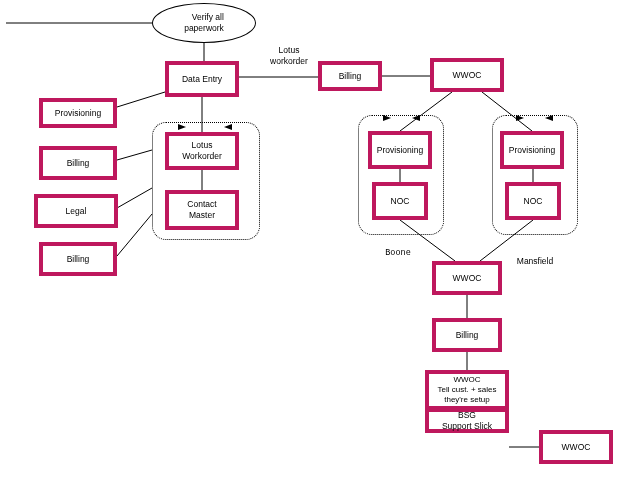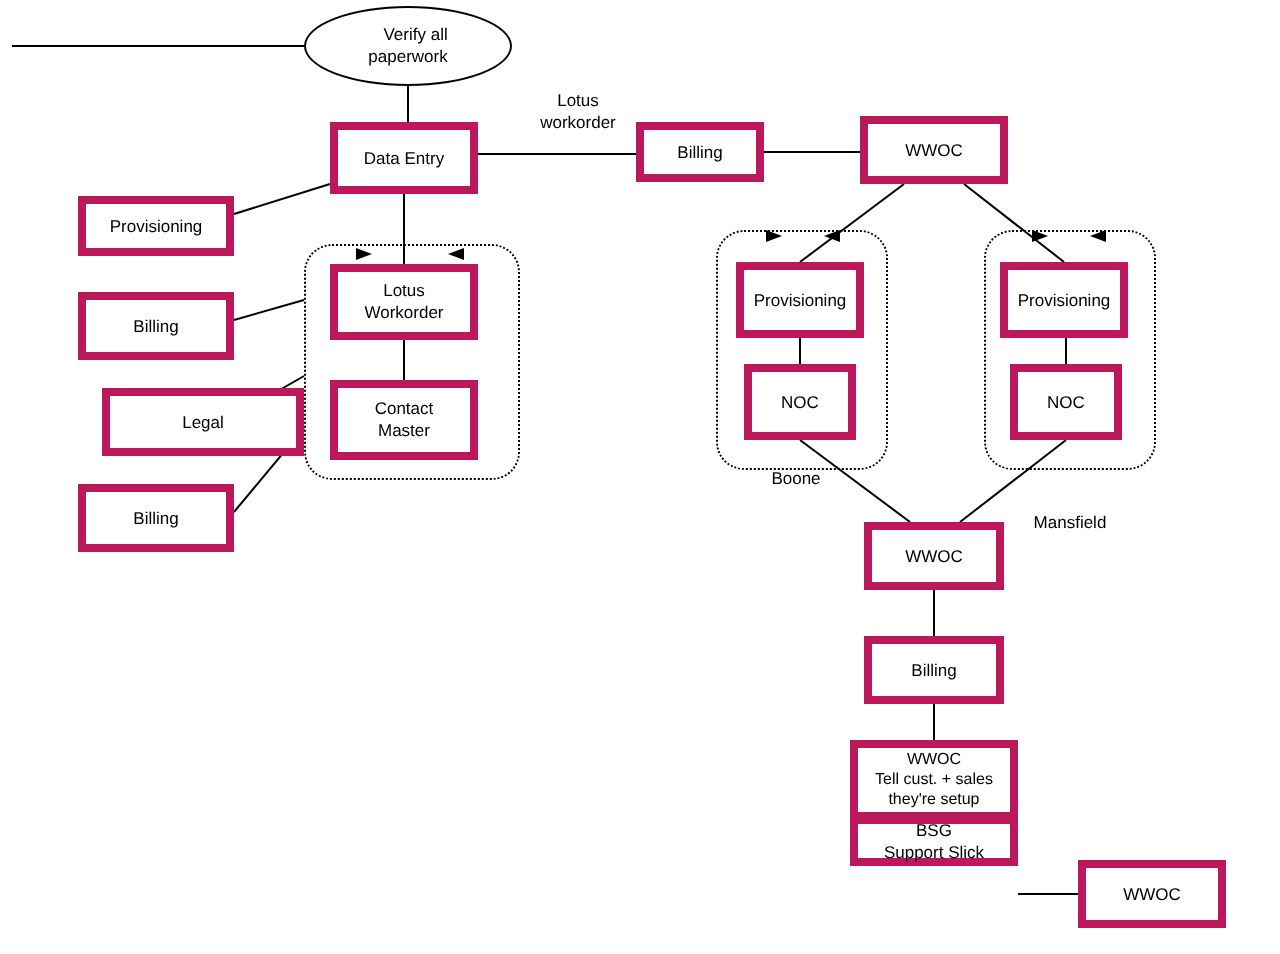--- a/index.html
+++ b/index.html
@@ -133,21 +133,21 @@
   <div class="node" style="left:165px; top:61px; width:74px; height:36px;">Data Entry</div>
 
   <div class="node" style="left:318px; top:61px; width:64px; height:30px;">Billing</div>
 
   <div class="node" style="left:430px; top:58px; width:74px; height:34px;">WWOC</div>
 
   <div class="node" style="left:39px; top:98px; width:78px; height:30px;">Provisioning</div>
 
   <div class="node" style="left:39px; top:146px; width:78px; height:34px;">Billing</div>
 
-  <div class="node" style="left:51px; top:194px; width:101px; height:34px;">Legal</div>
+  <div class="node" style="left:34px; top:194px; width:84px; height:34px;">Legal</div>
 
   <div class="node" style="left:39px; top:242px; width:78px; height:34px;">Billing</div>
 
   <div class="node" style="left:165px; top:132px; width:74px; height:38px;">Lotus
 Workorder</div>
 
   <div class="node" style="left:165px; top:190px; width:74px; height:40px;">Contact
 Master</div>
 
   <div class="node" style="left:368px; top:131px; width:64px; height:38px;">Provisioning</div>
@@ -167,17 +167,17 @@
 they're setup</div>
 
   <div class="node" style="left:425px; top:408px; width:84px; height:25px;">BSG
 Support Slick</div>
 
   <div class="node" style="left:539px; top:430px; width:74px; height:34px;">WWOC</div>
 
   <div class="freelabel" style="left:258px; top:45px; width:62px;">Lotus
 workorder</div>
 
-  <div class="freelabel" style="left:373px; top:234px; width:50px;">Boone</div>
+  <div class="freelabel" style="left:373px; top:248px; width:50px;font-family:Liberation Mono, monospace;">Boone</div>
 
   <div class="freelabel" style="left:505px; top:256px; width:60px;">Mansfield</div>
 
 </div>
 
 </body></html>

